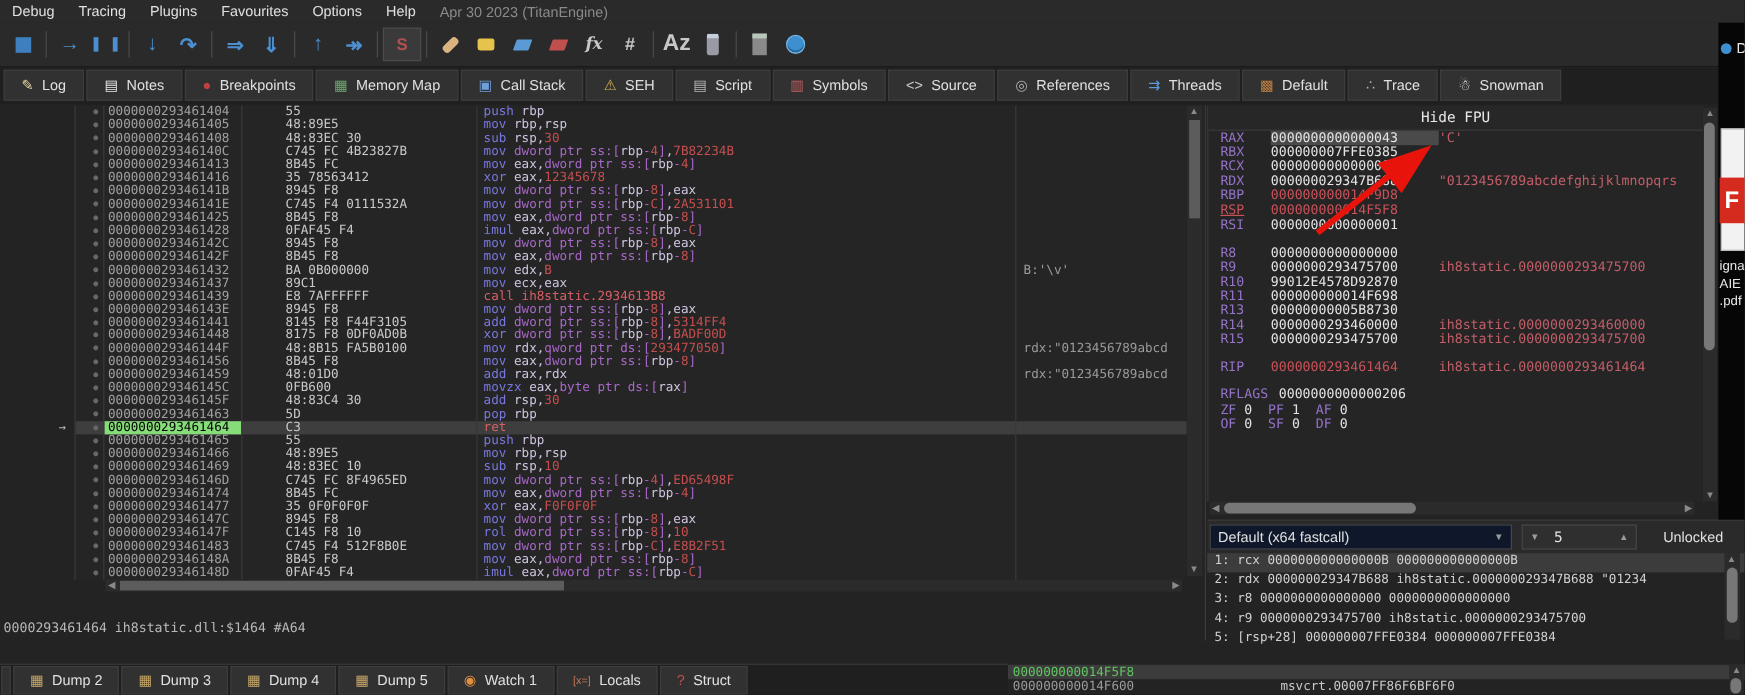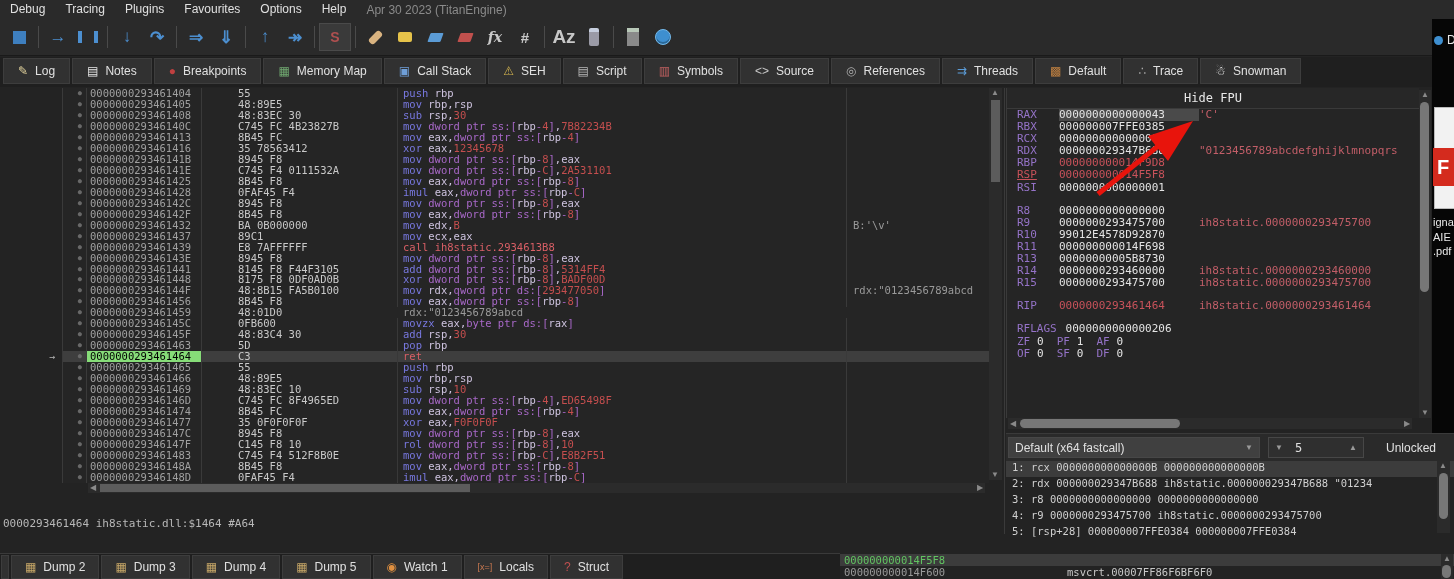--- a/index.html
+++ b/index.html
@@ -78,21 +78,21 @@
   .rval{width:140px;flex:0 0 140px;color:#e4e4e4;}
   .rval.chg{color:#c8525a;}
   .rval.sel{background:#4a4a4a;}
   .rcmt{flex:1;color:#c25e68;overflow:hidden;}
   .flagname{color:#9573c8;}
   .flagval{color:#e4e4e4;}
 
   
   #ccbar{position:absolute;left:1006px;top:433px;width:448px;height:27px;background:#2a2a2a;
     border-top:1px solid #3a3a3a;border-bottom:1px solid #3a3a3a;display:flex;align-items:center;font-size:12px;}
-  #cc-select{width:252px;height:21px;margin-left:2px;background:#404040;border:1px solid #474747;
+  #cc-select{width:252px;height:21px;margin-left:2px;background:#0f172a;border:1px solid #474747;
     display:flex;align-items:center;padding:0 6px;box-sizing:border-box;color:#e0e0e0;}
   #cc-select .dd{margin-left:auto;color:#9a9a9a;font-size:8px;}
   #cc-spin{width:96px;height:21px;margin-left:8px;background:#2f2f2f;border:1px solid #474747;
     display:flex;align-items:center;padding:0 6px;box-sizing:border-box;color:#e0e0e0;}
   #cc-spin .up{margin-left:auto;}
   #cc-spin .s-arr{color:#9a9a9a;font-size:8px;}
   #cc-spin .val{margin-left:12px;}
   #cc-lock{margin-left:auto;margin-right:18px;color:#e0e0e0;}
   #args{position:absolute;left:1006px;top:461px;width:448px;height:72px;background:#232323;font-size:10.5px;}
   .arow{height:16px;line-height:12.5px;white-space:pre;color:#d0d0d0;padding-left:6px;overflow:hidden;}
@@ -291,21 +291,21 @@
       <div class="drow"><span class="c-gut">●</span><span class="c-addr">000000029346142C</span><span class="c-bytes">8945 F8</span><span class="c-ins"><span class="i-mn">mov</span> <span class="i-kw">dword</span> <span class="i-kw">ptr</span> <span class="i-kw">ss</span><span class="i-kw">:</span><span class="i-kw">[</span><span class="i-rg">rbp</span><span class="i-kw">-</span><span class="i-im">8</span><span class="i-kw">]</span>,<span class="i-rg">eax</span></span><span class="c-cmt"></span></div>
       <div class="drow"><span class="c-gut">●</span><span class="c-addr">000000029346142F</span><span class="c-bytes">8B45 F8</span><span class="c-ins"><span class="i-mn">mov</span> <span class="i-rg">eax</span>,<span class="i-kw">dword</span> <span class="i-kw">ptr</span> <span class="i-kw">ss</span><span class="i-kw">:</span><span class="i-kw">[</span><span class="i-rg">rbp</span><span class="i-kw">-</span><span class="i-im">8</span><span class="i-kw">]</span></span><span class="c-cmt"></span></div>
       <div class="drow"><span class="c-gut">●</span><span class="c-addr">0000000293461432</span><span class="c-bytes">BA 0B000000</span><span class="c-ins"><span class="i-mn">mov</span> <span class="i-rg">edx</span>,<span class="i-im">B</span></span><span class="c-cmt">B:'\v'</span></div>
       <div class="drow"><span class="c-gut">●</span><span class="c-addr">0000000293461437</span><span class="c-bytes">89C1</span><span class="c-ins"><span class="i-mn">mov</span> <span class="i-rg">ecx</span>,<span class="i-rg">eax</span></span><span class="c-cmt"></span></div>
       <div class="drow"><span class="c-gut">●</span><span class="c-addr">0000000293461439</span><span class="c-bytes">E8 7AFFFFFF</span><span class="c-ins"><span class="i-cr">call</span> <span class="i-cr">ih8static.2934613B8</span></span><span class="c-cmt"></span></div>
       <div class="drow"><span class="c-gut">●</span><span class="c-addr">000000029346143E</span><span class="c-bytes">8945 F8</span><span class="c-ins"><span class="i-mn">mov</span> <span class="i-kw">dword</span> <span class="i-kw">ptr</span> <span class="i-kw">ss</span><span class="i-kw">:</span><span class="i-kw">[</span><span class="i-rg">rbp</span><span class="i-kw">-</span><span class="i-im">8</span><span class="i-kw">]</span>,<span class="i-rg">eax</span></span><span class="c-cmt"></span></div>
       <div class="drow"><span class="c-gut">●</span><span class="c-addr">0000000293461441</span><span class="c-bytes">8145 F8 F44F3105</span><span class="c-ins"><span class="i-mn">add</span> <span class="i-kw">dword</span> <span class="i-kw">ptr</span> <span class="i-kw">ss</span><span class="i-kw">:</span><span class="i-kw">[</span><span class="i-rg">rbp</span><span class="i-kw">-</span><span class="i-im">8</span><span class="i-kw">]</span>,<span class="i-im">5314FF4</span></span><span class="c-cmt"></span></div>
       <div class="drow"><span class="c-gut">●</span><span class="c-addr">0000000293461448</span><span class="c-bytes">8175 F8 0DF0AD0B</span><span class="c-ins"><span class="i-mn">xor</span> <span class="i-kw">dword</span> <span class="i-kw">ptr</span> <span class="i-kw">ss</span><span class="i-kw">:</span><span class="i-kw">[</span><span class="i-rg">rbp</span><span class="i-kw">-</span><span class="i-im">8</span><span class="i-kw">]</span>,<span class="i-im">BADF00D</span></span><span class="c-cmt"></span></div>
       <div class="drow"><span class="c-gut">●</span><span class="c-addr">000000029346144F</span><span class="c-bytes">48:8B15 FA5B0100</span><span class="c-ins"><span class="i-mn">mov</span> <span class="i-rg">rdx</span>,<span class="i-kw">qword</span> <span class="i-kw">ptr</span> <span class="i-kw">ds</span><span class="i-kw">:</span><span class="i-kw">[</span><span class="i-im">293477050</span><span class="i-kw">]</span></span><span class="c-cmt">rdx:"0123456789abcd</span></div>
       <div class="drow"><span class="c-gut">●</span><span class="c-addr">0000000293461456</span><span class="c-bytes">8B45 F8</span><span class="c-ins"><span class="i-mn">mov</span> <span class="i-rg">eax</span>,<span class="i-kw">dword</span> <span class="i-kw">ptr</span> <span class="i-kw">ss</span><span class="i-kw">:</span><span class="i-kw">[</span><span class="i-rg">rbp</span><span class="i-kw">-</span><span class="i-im">8</span><span class="i-kw">]</span></span><span class="c-cmt"></span></div>
-      <div class="drow"><span class="c-gut">●</span><span class="c-addr">0000000293461459</span><span class="c-bytes">48:01D0</span><span class="c-cmt">rdx:"0123456789abcd</span></div>
+      <div class="drow"><span class="c-gut">●</span><span class="c-addr">0000000293461459</span><span class="c-bytes">48:01D0</span><span class="c-ins"><span class="i-mn">add</span> <span class="i-rg">rax</span>,<span class="i-rg">rdx</span></span><span class="c-cmt">rdx:"0123456789abcd</span></div>
       <div class="drow"><span class="c-gut">●</span><span class="c-addr">000000029346145C</span><span class="c-bytes">0FB600</span><span class="c-ins"><span class="i-mn">movzx</span> <span class="i-rg">eax</span>,<span class="i-kw">byte</span> <span class="i-kw">ptr</span> <span class="i-kw">ds</span><span class="i-kw">:</span><span class="i-kw">[</span><span class="i-rg">rax</span><span class="i-kw">]</span></span><span class="c-cmt"></span></div>
       <div class="drow"><span class="c-gut">●</span><span class="c-addr">000000029346145F</span><span class="c-bytes">48:83C4 30</span><span class="c-ins"><span class="i-mn">add</span> <span class="i-rg">rsp</span>,<span class="i-im">30</span></span><span class="c-cmt"></span></div>
       <div class="drow"><span class="c-gut">●</span><span class="c-addr">0000000293461463</span><span class="c-bytes">5D</span><span class="c-ins"><span class="i-mn">pop</span> <span class="i-rg">rbp</span></span><span class="c-cmt"></span></div>
       <div class="drow cur"><span class="c-gut">●<span class="rip">→</span></span><span class="c-addr">0000000293461464</span><span class="c-bytes">C3</span><span class="c-ins"><span class="i-cr">ret</span></span><span class="c-cmt"></span></div>
       <div class="drow"><span class="c-gut">●</span><span class="c-addr">0000000293461465</span><span class="c-bytes">55</span><span class="c-ins"><span class="i-mn">push</span> <span class="i-rg">rbp</span></span><span class="c-cmt"></span></div>
       <div class="drow"><span class="c-gut">●</span><span class="c-addr">0000000293461466</span><span class="c-bytes">48:89E5</span><span class="c-ins"><span class="i-mn">mov</span> <span class="i-rg">rbp</span>,<span class="i-rg">rsp</span></span><span class="c-cmt"></span></div>
       <div class="drow"><span class="c-gut">●</span><span class="c-addr">0000000293461469</span><span class="c-bytes">48:83EC 10</span><span class="c-ins"><span class="i-mn">sub</span> <span class="i-rg">rsp</span>,<span class="i-im">10</span></span><span class="c-cmt"></span></div>
       <div class="drow"><span class="c-gut">●</span><span class="c-addr">000000029346146D</span><span class="c-bytes">C745 FC 8F4965ED</span><span class="c-ins"><span class="i-mn">mov</span> <span class="i-kw">dword</span> <span class="i-kw">ptr</span> <span class="i-kw">ss</span><span class="i-kw">:</span><span class="i-kw">[</span><span class="i-rg">rbp</span><span class="i-kw">-</span><span class="i-im">4</span><span class="i-kw">]</span>,<span class="i-im">ED65498F</span></span><span class="c-cmt"></span></div>
       <div class="drow"><span class="c-gut">●</span><span class="c-addr">0000000293461474</span><span class="c-bytes">8B45 FC</span><span class="c-ins"><span class="i-mn">mov</span> <span class="i-rg">eax</span>,<span class="i-kw">dword</span> <span class="i-kw">ptr</span> <span class="i-kw">ss</span><span class="i-kw">:</span><span class="i-kw">[</span><span class="i-rg">rbp</span><span class="i-kw">-</span><span class="i-im">4</span><span class="i-kw">]</span></span><span class="c-cmt"></span></div>
       <div class="drow"><span class="c-gut">●</span><span class="c-addr">0000000293461477</span><span class="c-bytes">35 0F0F0F0F</span><span class="c-ins"><span class="i-mn">xor</span> <span class="i-rg">eax</span>,<span class="i-im">F0F0F0F</span></span><span class="c-cmt"></span></div>

